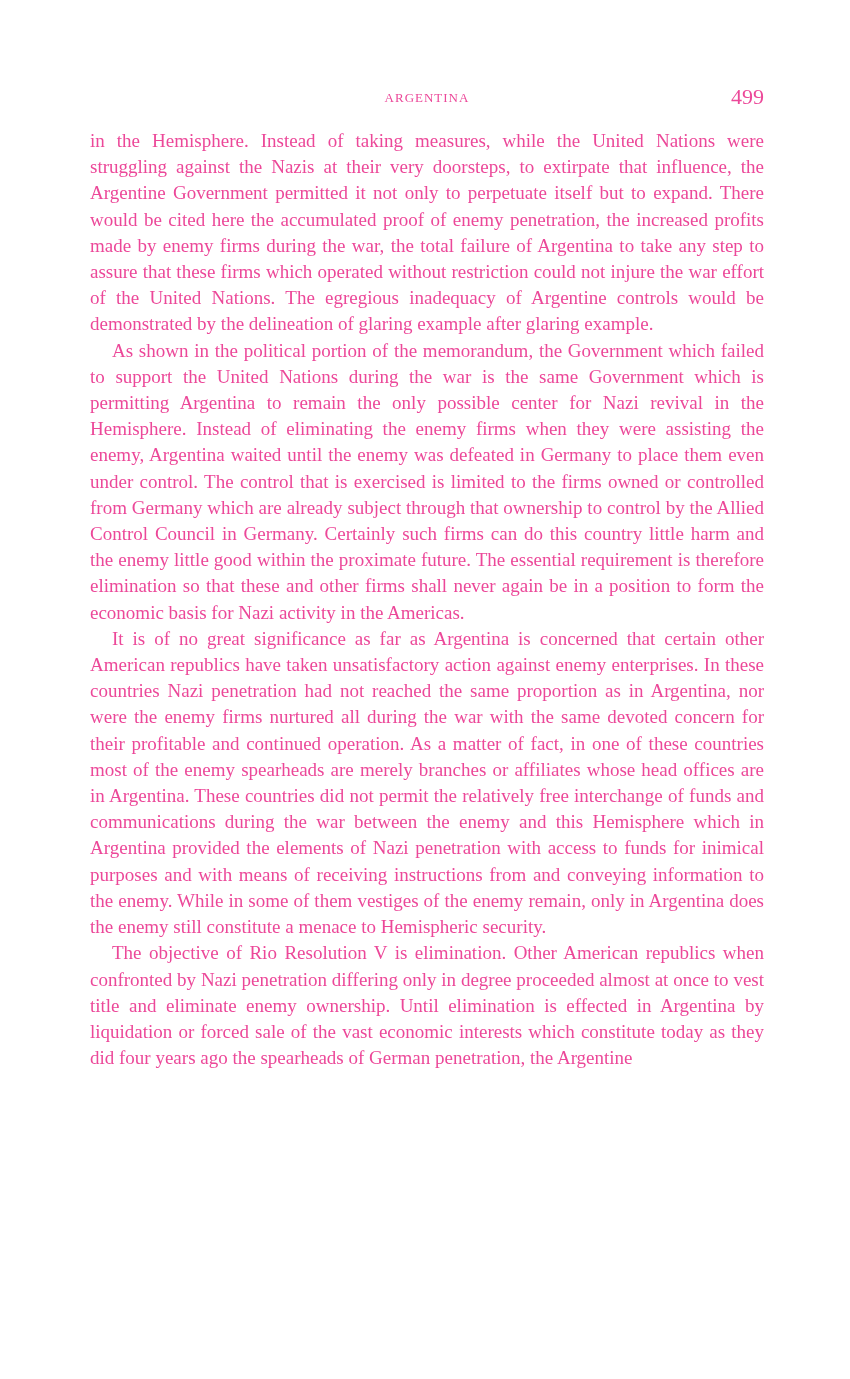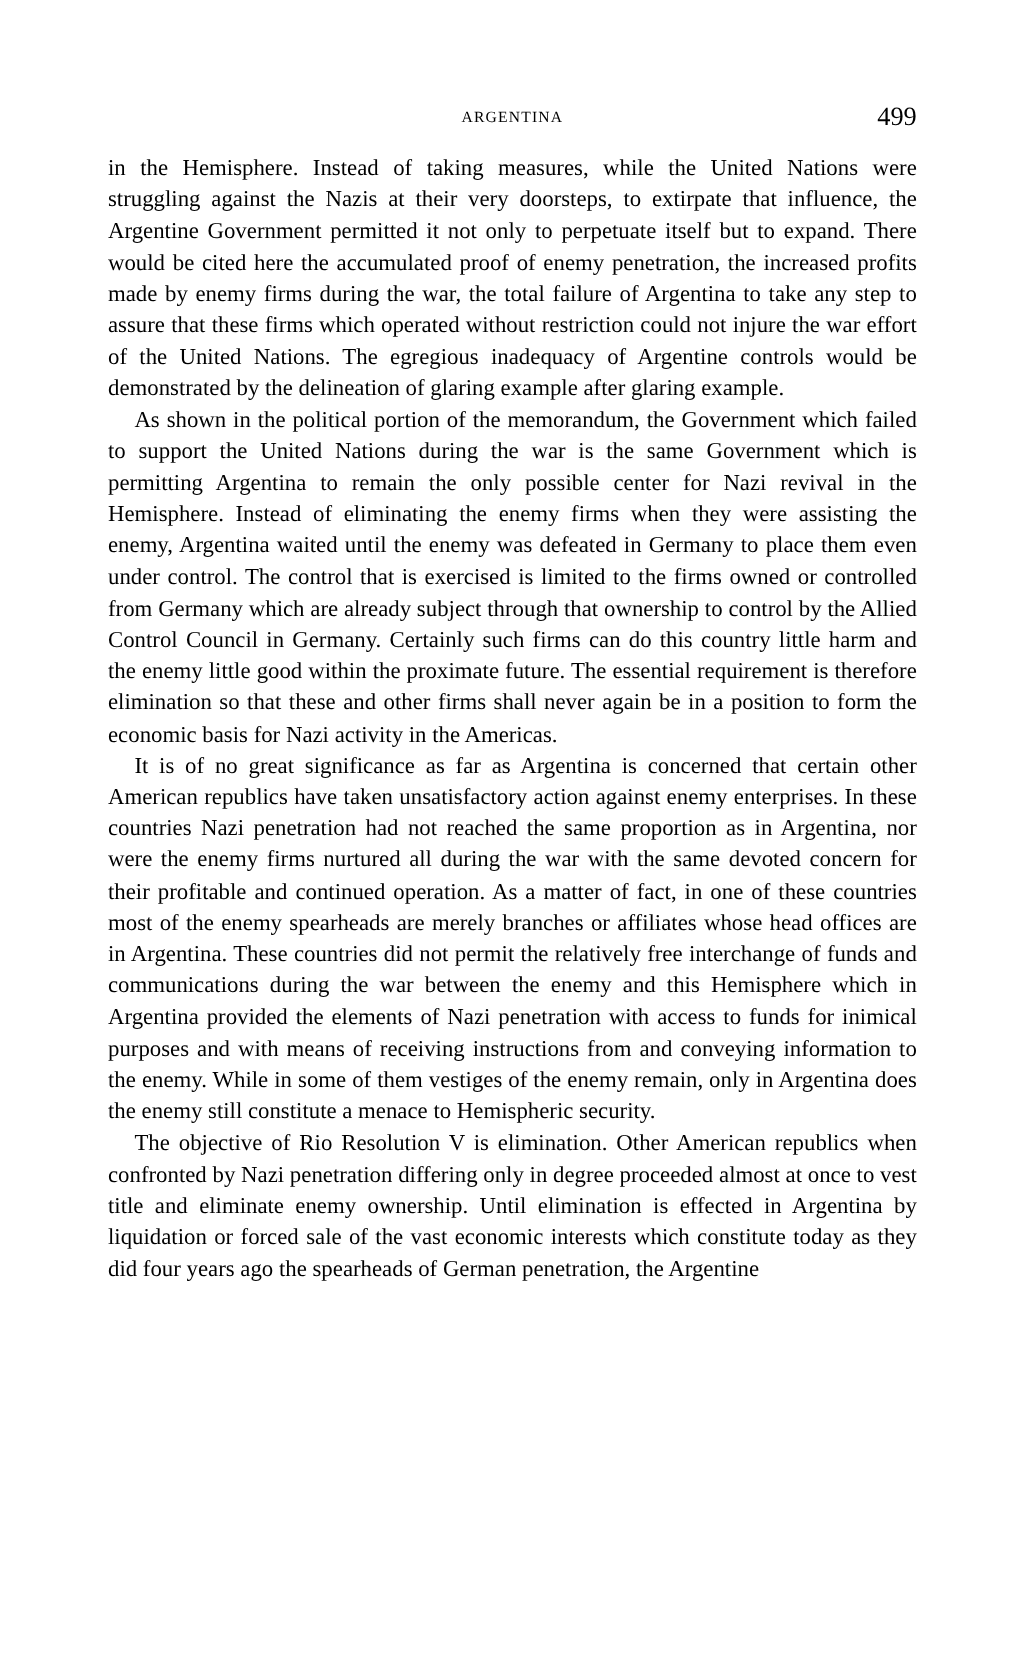--- a/index.html
+++ b/index.html
@@ -1,17 +1,17 @@
 <!DOCTYPE html>
 <html><head>
 <meta charset="utf-8">
 <style>
   html, body { margin: 0; padding: 0; background: #ffffff; }
   body { width: 850px; height: 1379px; position: relative; overflow: hidden; }
-  .page { position: absolute; left: 90px; top: 84px; width: 674px; color: #000000; font-family: "Liberation Serif", "DejaVu Serif", serif; }
+  .page { position: absolute; left: 90px; top: 84px; width: 674px; color: #ec4899; font-family: "Liberation Serif", "DejaVu Serif", serif; }
   .header { position: relative; height: 30px; }
   .running-head { position: absolute; left: 0; right: 0; top: 6px; text-align: center; font-size: 13px; letter-spacing: 1px; }
   .page-number { position: absolute; right: 0; top: 0; font-size: 22px; font-family: Liberation Serif, serif; }
   .body { margin-top: 14px; font-size: 19px; line-height: 26.2px; text-align: justify; }
   .para { margin: 0; text-indent: 22px; }
   .para.first { text-indent: 0; }
 </style>
 </head>
 <body>
 

